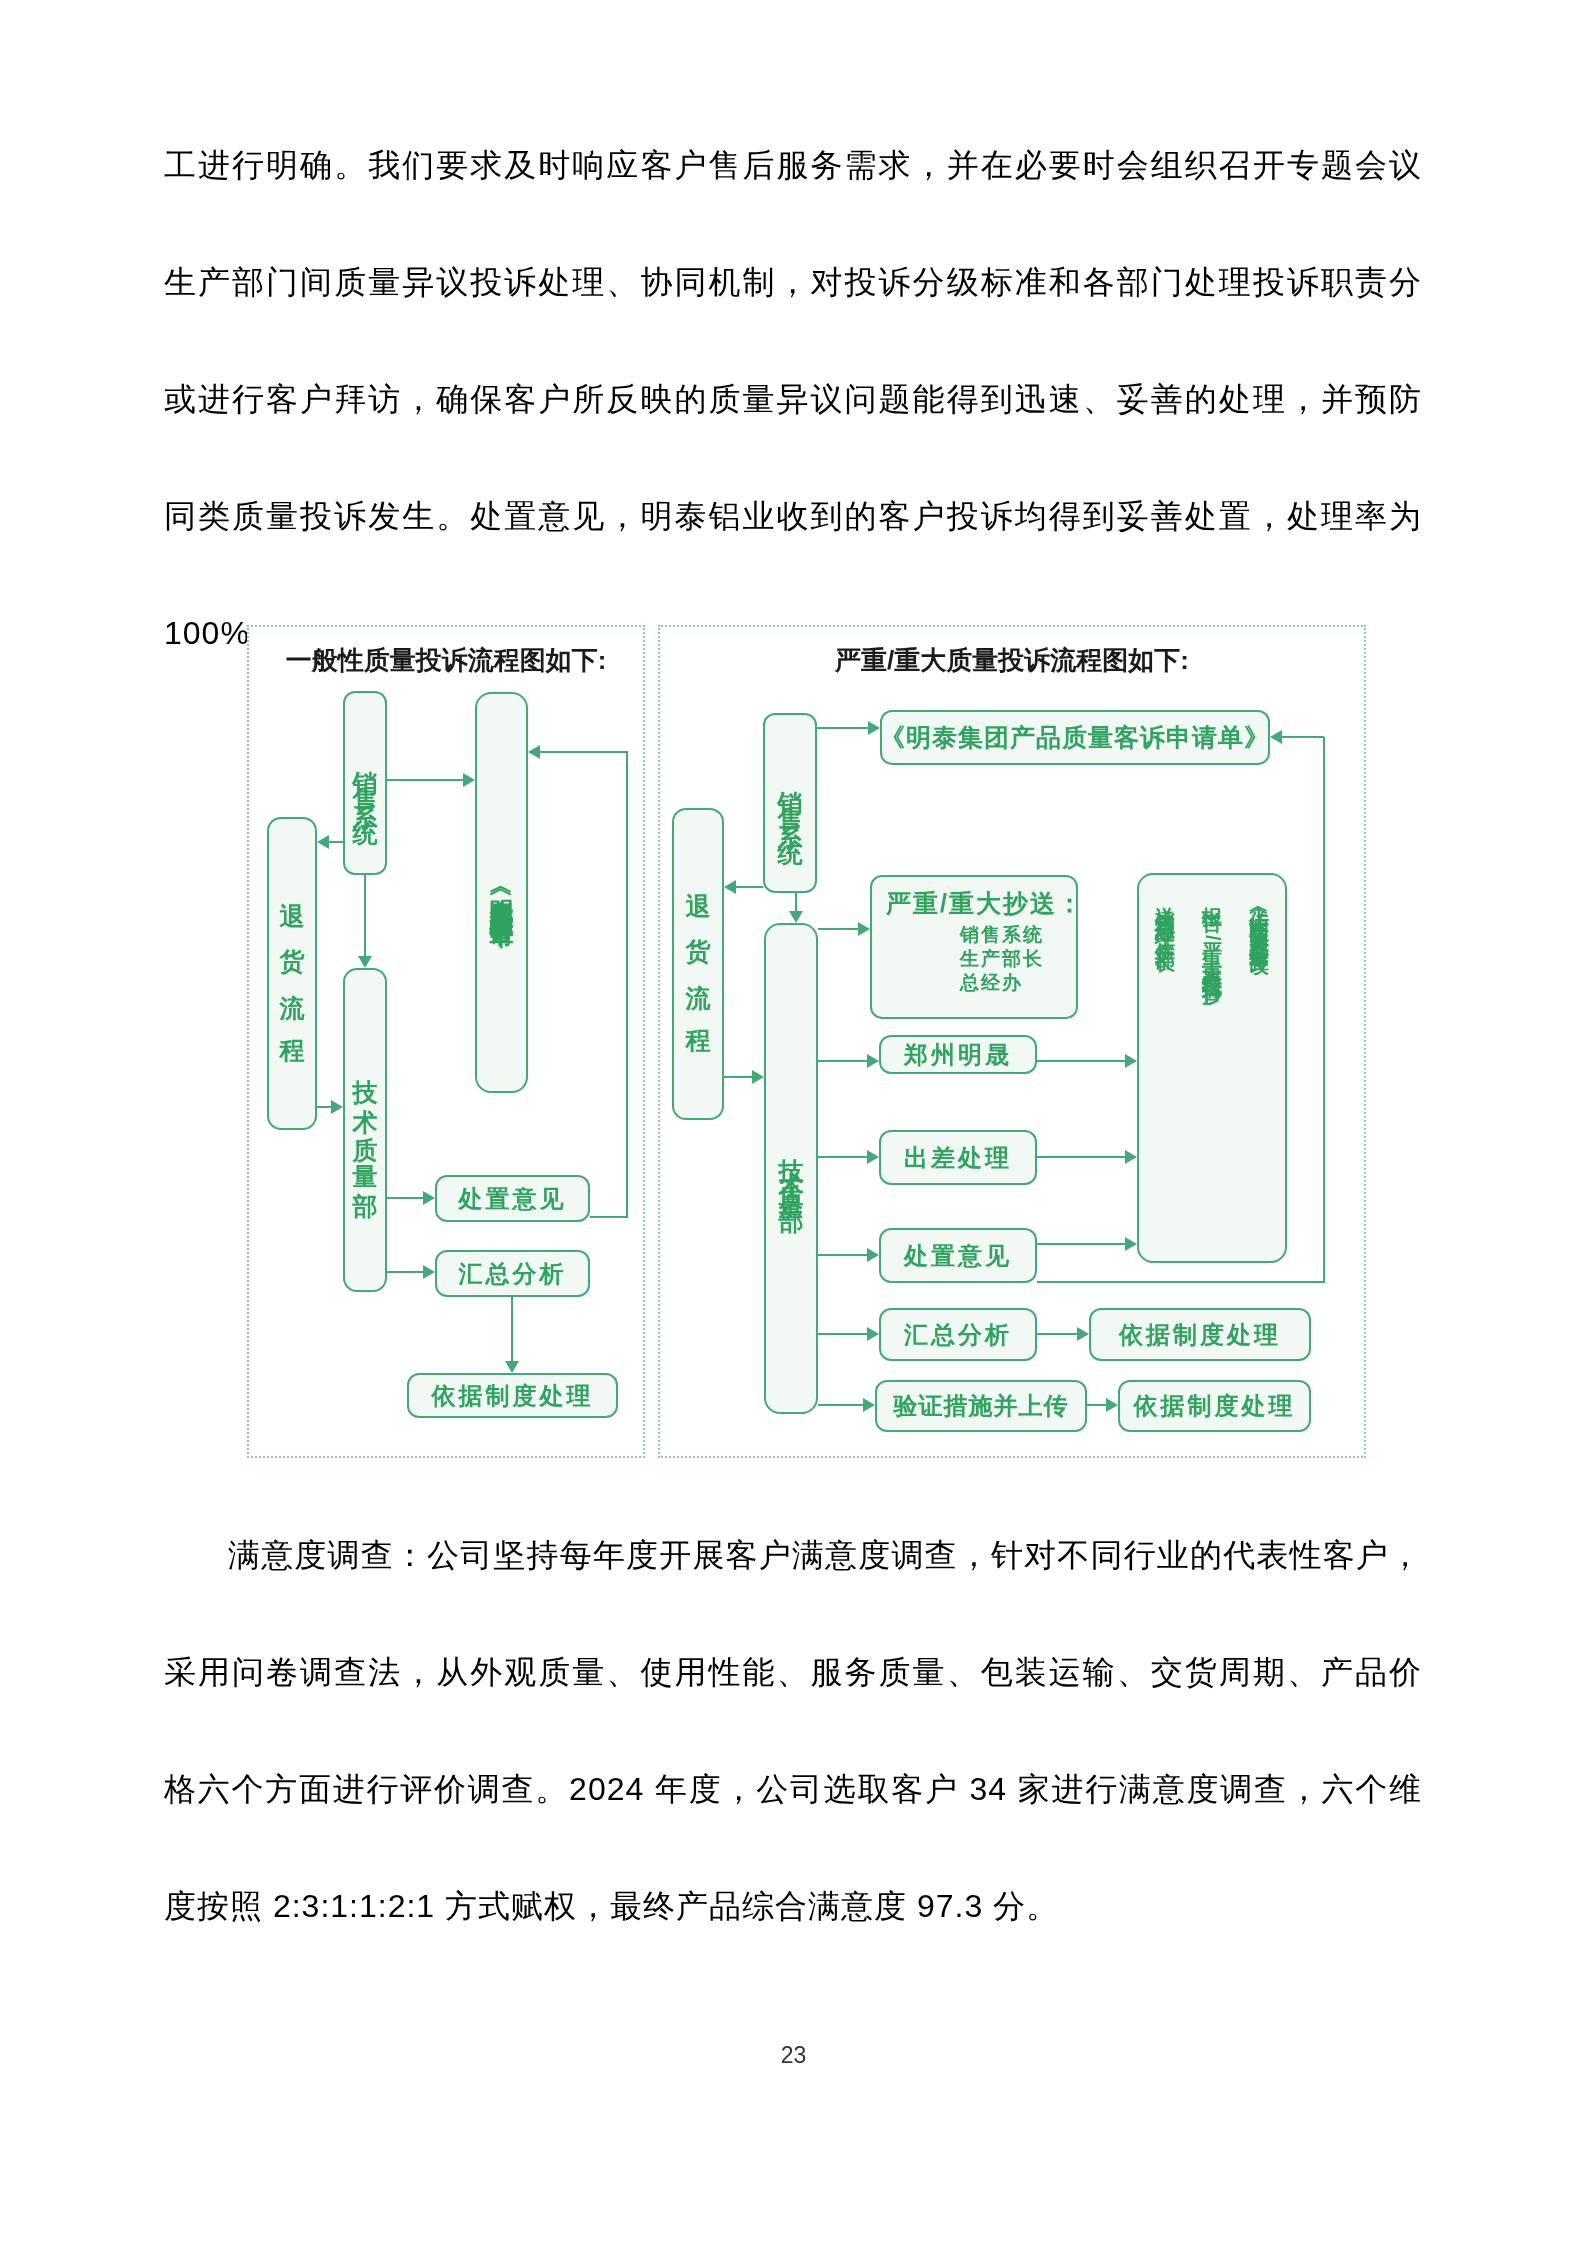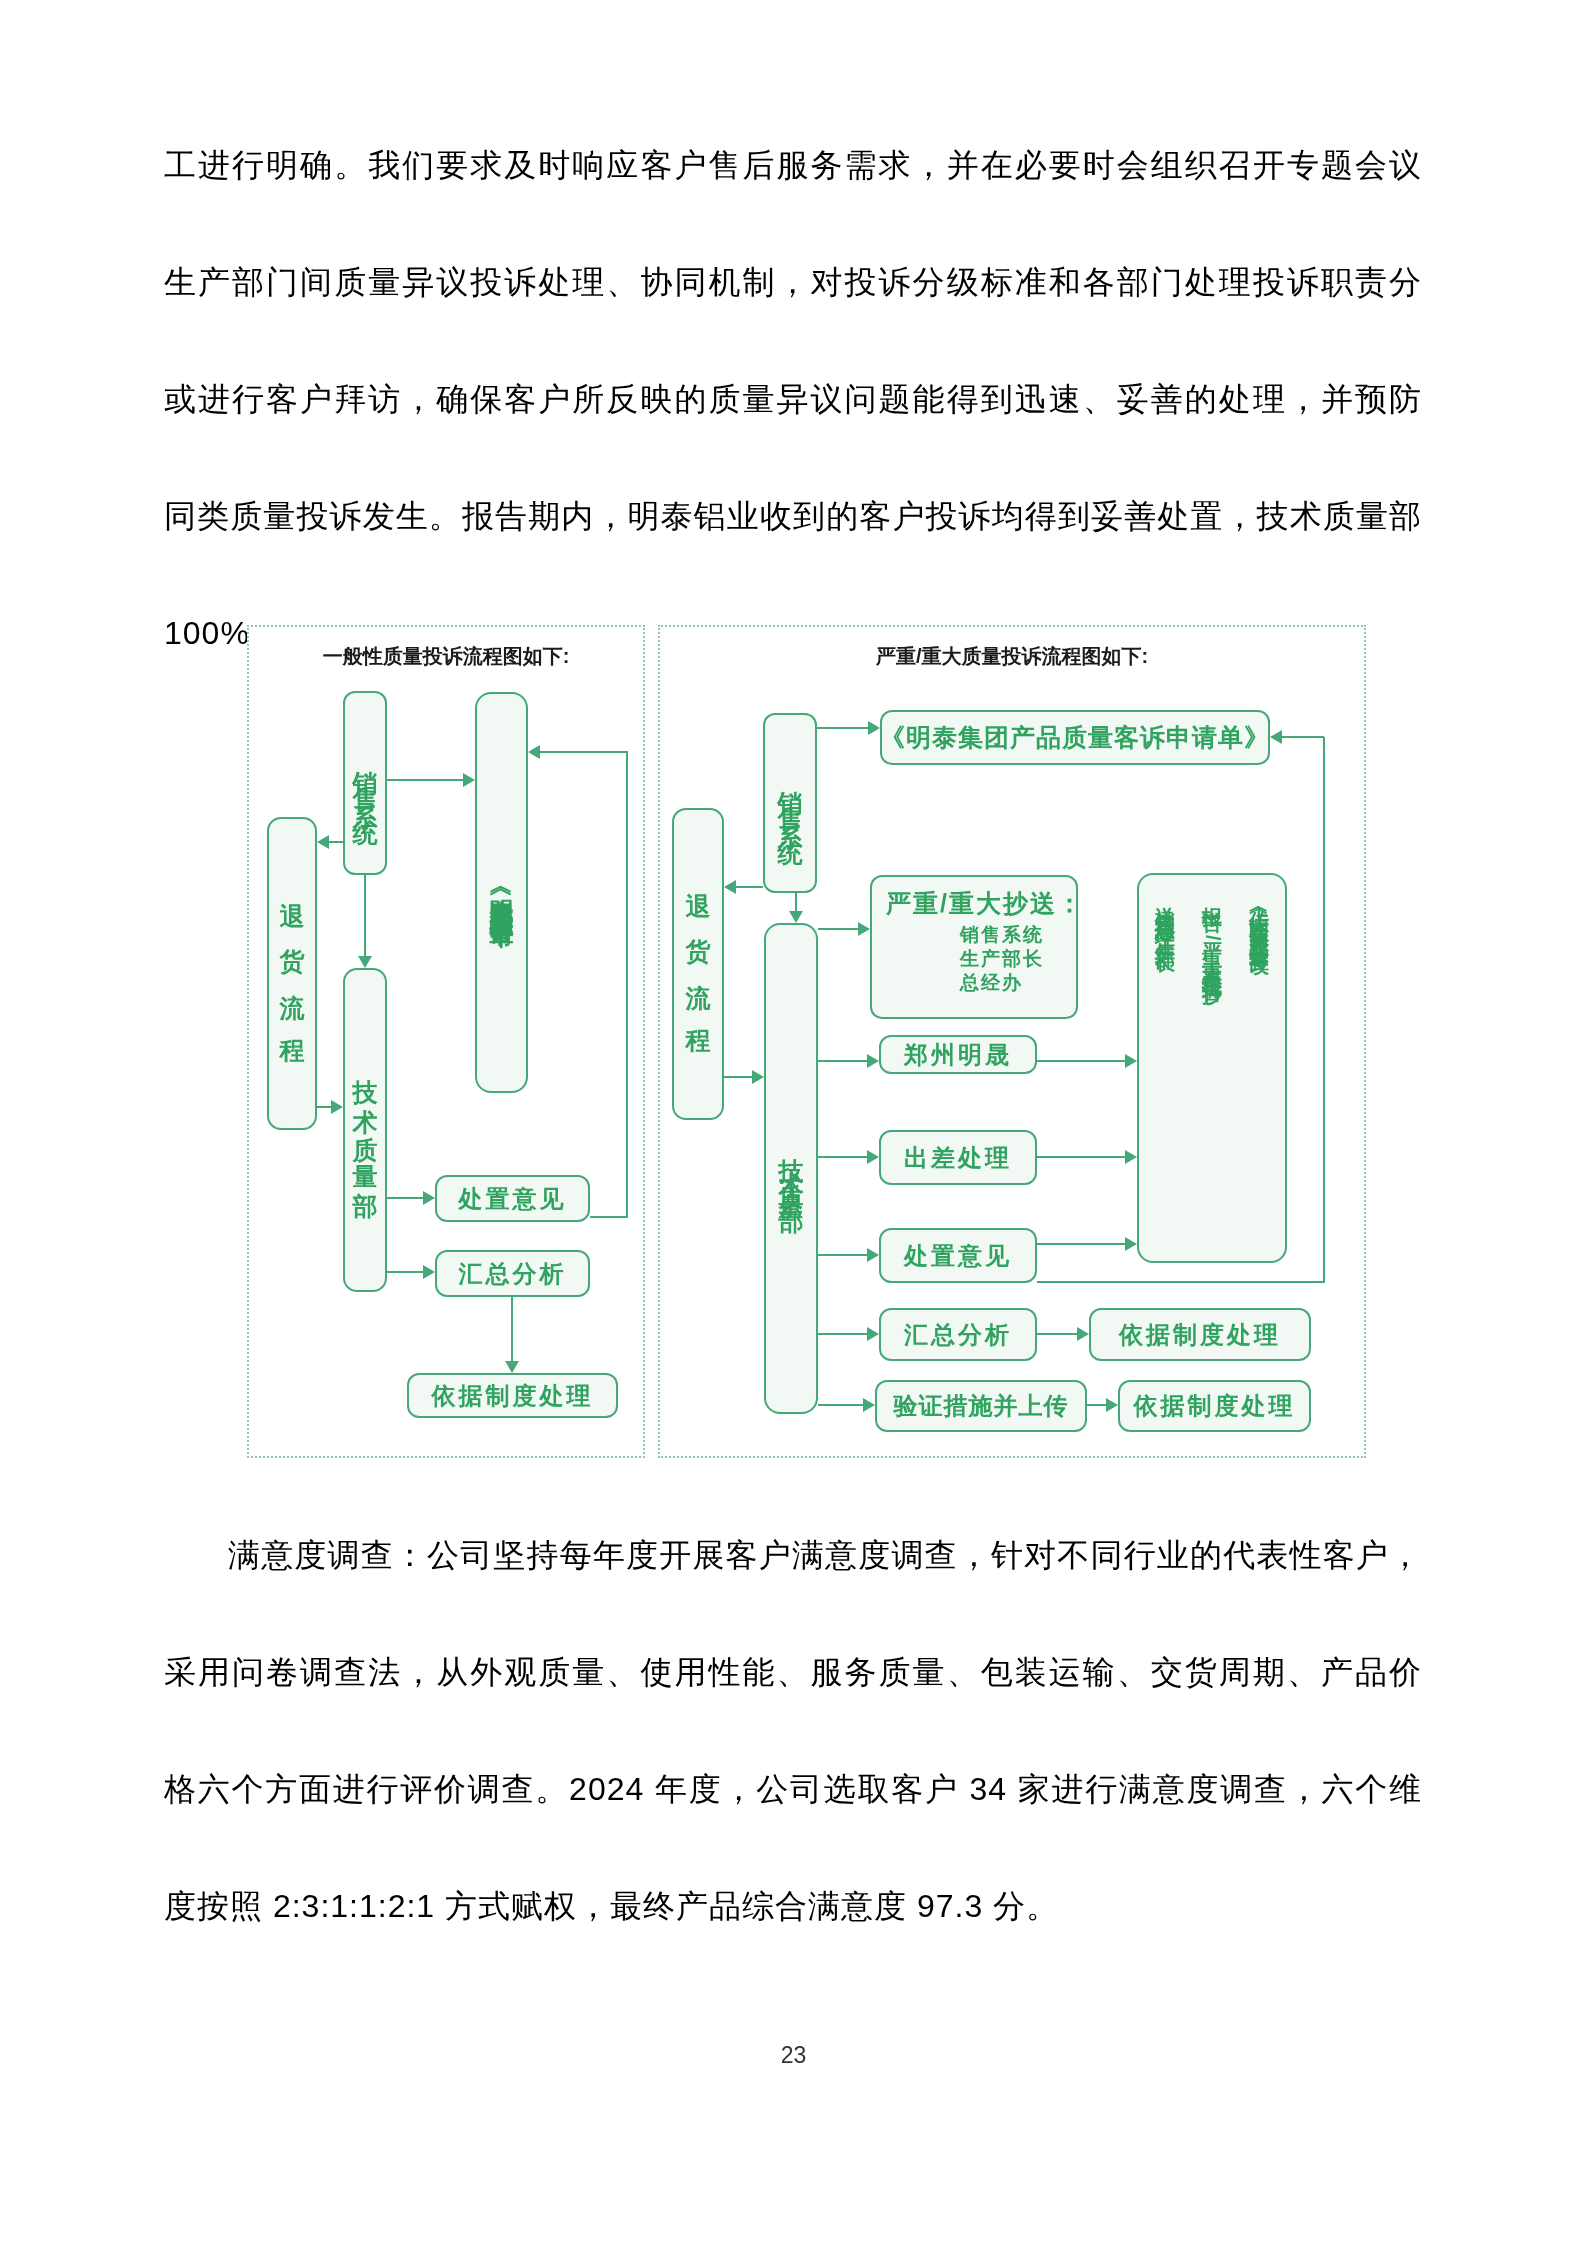--- a/index.html
+++ b/index.html
@@ -18,21 +18,21 @@
   .para{position:absolute;left:164px;width:1258px;color:#000;}
   .pline{height:117px;line-height:117px;font-size:32px;letter-spacing:1px;
          text-align:justify;text-align-last:justify;white-space:nowrap;}
   .pline.last{text-align-last:left;}
   .pline.indent{text-indent:2em;}
 
   
   .flow{position:absolute;left:0;top:0;width:1587px;height:2245px;}
   .panel{position:absolute;border:2px dotted var(--green-dash);background:#fff;}
   .panel-title{position:absolute;left:0;right:0;text-align:center;
-               font-size:20px;font-weight:600;color:var(--ink);}
+               font-size:26px;font-weight:600;color:var(--ink);}
   .node{position:absolute;background:var(--green-fill);border:2px solid var(--green-line);
         border-radius:12px;display:flex;align-items:center;justify-content:center;
         color:var(--green-text);font-weight:600;}
   .node .hl{font-size:24px;letter-spacing:3px;white-space:nowrap;}
   .node .hl.big{font-size:25px;letter-spacing:1px;}
   .node .vt{writing-mode:vertical-rl;text-orientation:mixed;font-size:25px;line-height:1;}
 
   
   .node.copybox{flex-direction:column;align-items:flex-start;justify-content:flex-start;
                 padding:10px 0 0 14px;}
@@ -58,21 +58,21 @@
 </style>
 </head>
 <body>
 
 <div class="page">
 
   <div class="para" style="top:107px">
     <div class="pline">工进行明确。我们要求及时响应客户售后服务需求，并在必要时会组织召开专题会议</div>
     <div class="pline">生产部门间质量异议投诉处理、协同机制，对投诉分级标准和各部门处理投诉职责分</div>
     <div class="pline">或进行客户拜访，确保客户所反映的质量异议问题能得到迅速、妥善的处理，并预防</div>
-    <div class="pline">同类质量投诉发生。报告期内，明泰铝业收到的客户投诉均得到妥善处置，技术质量部</div>
+    <div class="pline">同类质量投诉发生。处置意见，明泰铝业收到的客户投诉均得到妥善处置，处理率为</div>
     <div class="pline last">100%。</div>
   </div>
 
   <div class="flow">
 
     <div class="panel" style="left:247px;top:625px;width:398px;height:833px">
       <div class="panel-title" style="top:16px">一般性质量投诉流程图如下:</div>
     </div>
 
     <div class="node" style="left:343px;top:691px;width:44px;height:184px">

